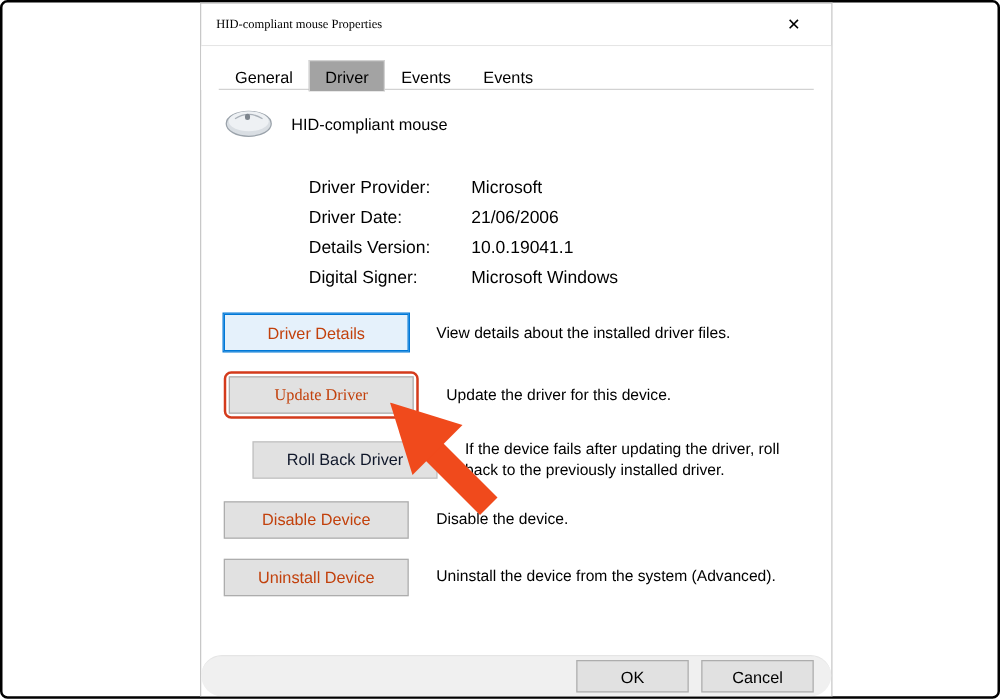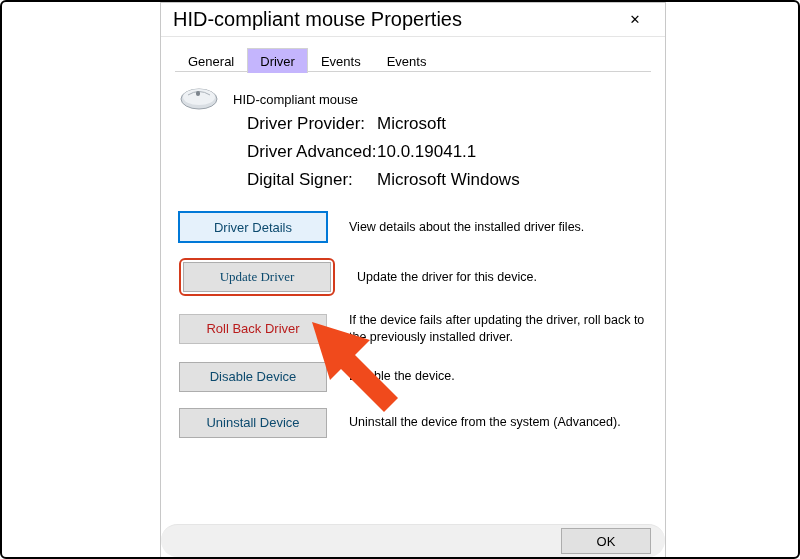--- a/index.html
+++ b/index.html
@@ -32,21 +32,22 @@
   }
   .titlebar {
     height: 34px;
     display: flex;
     align-items: center;
     padding: 0 10px 0 12px;
     border-bottom: 1px solid #e5e5e5;
   }
   .titlebar .title {
     flex: 1;
-    font-size: 20px;
+    font-size: 10px;
+    font-family: Liberation Serif, serif;
   }
   .titlebar .close {
     width: 40px;
     height: 28px;
     display: flex;
     align-items: center;
     justify-content: center;
     font-family: inherit;
   }
 
@@ -69,54 +70,54 @@
     padding: 5px 12px 4px 12px;
     border: 1px solid transparent;
     border-bottom: none;
     font-size: 13px;
     position: relative;
     top: 1px;
     cursor: default;
   }
   .tab.active {
     border-color: #d2d2d2;
-    background: #c4b5fd;
+    background: #a3a3a3;
     z-index: 2;
   }
 
   
   .body {
     flex: 1;
     padding: 14px 18px 10px 18px;
     position: relative;
   }
 
   
   .device-row {
     display: flex;
     align-items: center;
     gap: 14px;
-    margin-bottom: 2px;
+    margin-bottom: 29px;
   }
   .device-icon {
     width: 40px;
     height: 26px;
     flex-shrink: 0;
   }
   .device-name { font-size: 13px; }
 
   
   .info {
     margin-left: 68px;
     margin-bottom: 22px;
   }
   .info .row {
     display: flex;
     margin-bottom: 8px;
-    font-size: 17px;
+    font-size: 14px;
   }
   .info .label { width: 130px; }
   .info .value {}
 
   
   .btn-row {
     display: flex;
     align-items: center;
     gap: 22px;
     margin-bottom: 16px;
@@ -127,32 +128,33 @@
     line-height: 1.35;
     font-size: 12.5px;
   }
   button.win {
     width: 148px;
     height: 30px;
     background: #e1e1e1;
     border: 1px solid #adadad;
     font-family: inherit;
     font-size: 13px;
-    color: #0c4a6e;
+    color: #c2410c;
     cursor: default;
   }
   button.win.focus {
     border: 1px solid #0078d7;
     outline: 1px solid #0078d7;
     background: #e5f1fb;
   }
   button.win:disabled {
-    color: #b91c1c;
+    color: #0f172a;
     background: #e1e1e1;
     border-color: #c0c0c0;
+    margin-left: 23px;
   }
   .red-outline {
     border: 2px solid #d43b1c;
     border-radius: 6px;
     padding: 2px;
     display: inline-block;
     font-family: Liberation Serif, serif;
   }
 
   
@@ -215,21 +217,25 @@
       </span>
       <span class="device-name">HID-compliant mouse</span>
     </div>
 
     <div class="info">
       <div class="row">
         <span class="label">Driver Provider:</span>
         <span class="value">Microsoft</span>
       </div>
       <div class="row">
-        <span class="label">Driver Advanced:</span>
+        <span class="label">Driver Date:</span>
+        <span class="value">21/06/2006</span>
+      </div>
+      <div class="row">
+        <span class="label">Details Version:</span>
         <span class="value">10.0.19041.1</span>
       </div>
       <div class="row">
         <span class="label">Digital Signer:</span>
         <span class="value">Microsoft Windows</span>
       </div>
     </div>
 
     <div class="btn-row">
       <button class="win focus">Driver Details</button>
@@ -255,20 +261,21 @@
 
     <div class="btn-row" style="margin-bottom:6px">
       <button class="win">Uninstall Device</button>
       <span class="desc">Uninstall the device from the system (Advanced).</span>
     </div>
 
   </div>
 
   <div class="footer">
     <button class="small">OK</button>
+    <button class="small">Cancel</button>
   </div>
 
 </div>
 
 <svg class="arrow" style="left:310px; top:320px" width="120" height="120">
   <g fill="#f04a1c">
     <polygon points="26,16 86,76 72,90 12,30"></polygon>
     <polygon points="0,0 58,18 18,58"></polygon>
   </g>
 </svg>

